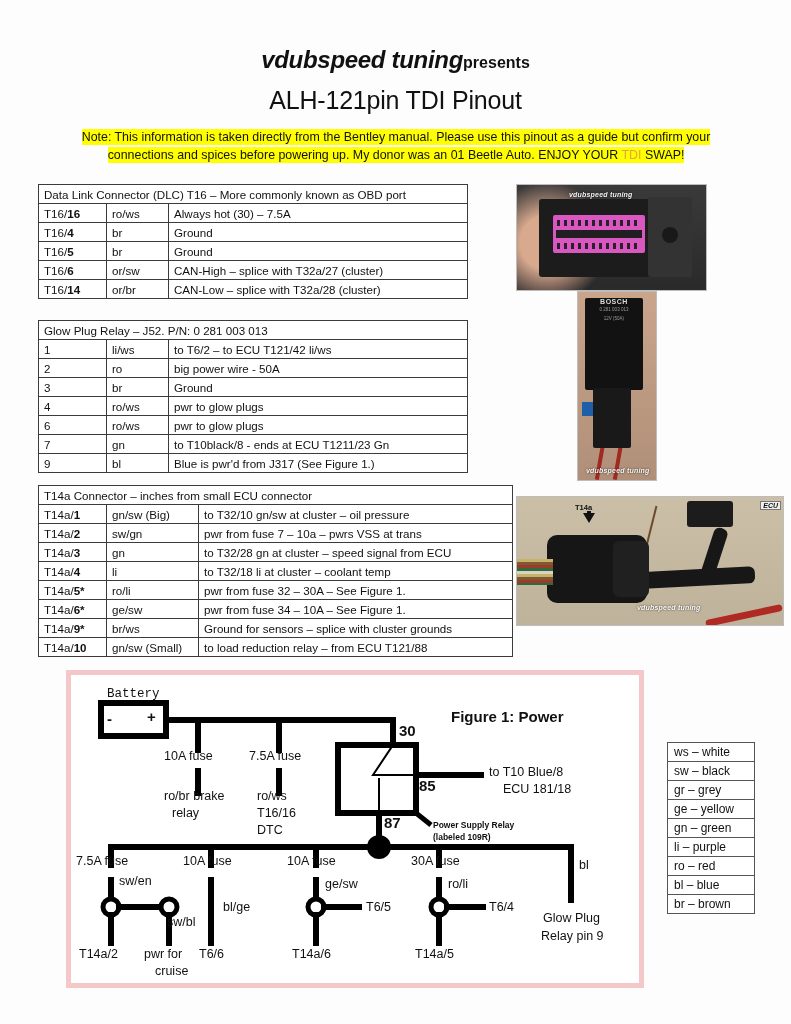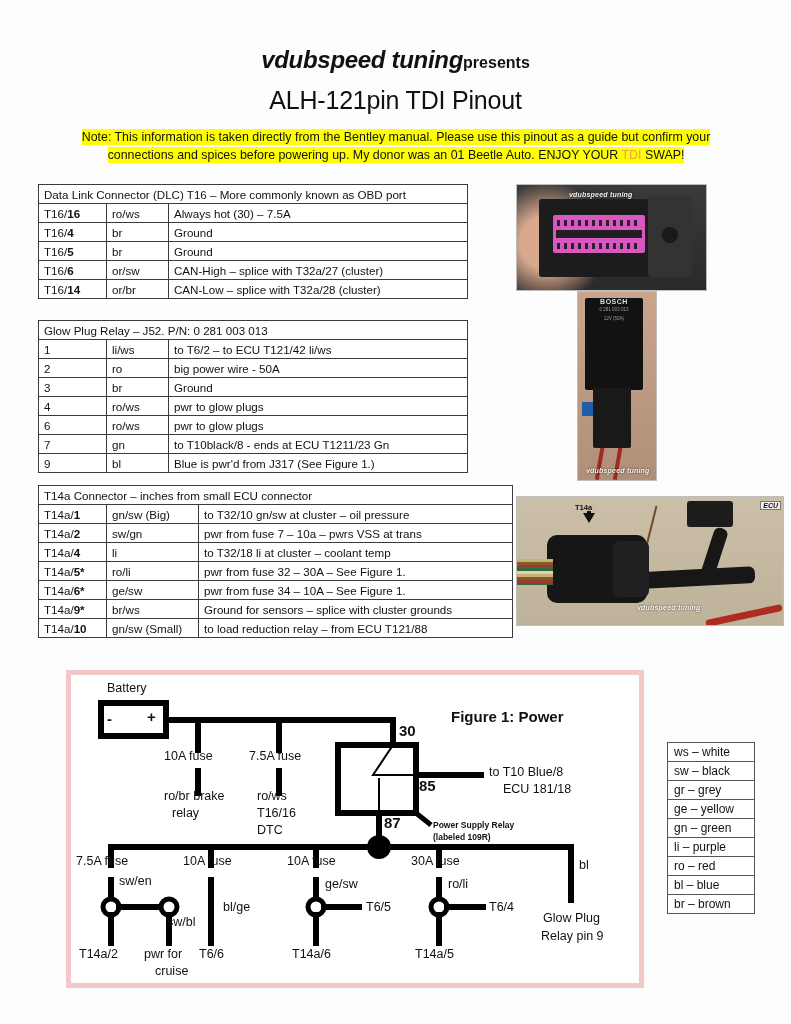--- a/index.html
+++ b/index.html
@@ -385,20 +385,25 @@
       </tr>
       <tr>
           <td class="pin"><span>T14a/</span><b>1</b></td>
           <td>gn/sw (Big)</td>
           <td>to T32/10 gn/sw at cluster – oil pressure</td>
         </tr>
       <tr>
           <td class="pin"><span>T14a/</span><b>2</b></td>
           <td>sw/gn</td>
           <td>pwr from fuse 7 – 10a – pwrs VSS at trans</td>
+        </tr>
+      <tr>
+          <td class="pin"><span>T14a/</span><b>3</b></td>
+          <td>gn</td>
+          <td>to T32/28 gn at cluster – speed signal from ECU</td>
         </tr>
       <tr>
           <td class="pin"><span>T14a/</span><b>4</b></td>
           <td>li</td>
           <td>to T32/18 li at cluster – coolant temp</td>
         </tr>
       <tr>
           <td class="pin"><span>T14a/</span><b>5*</b></td>
           <td>ro/li</td>
           <td>pwr from fuse 32 – 30A – See Figure 1.</td>
@@ -548,21 +553,21 @@
         <path d="M376 232 H412" stroke-width="6"></path>
 
         <path d="M500 172 V225" stroke-width="6"></path>
       </g>
 
       <path d="M345 138 L360 150" stroke="#000" stroke-width="5" fill="none"></path>
     </svg>
 
     <div class="fig-title">Figure 1: Power</div>
 
-    <div class="fl" style="left:36px; top:6px;">Battery</div>
+    <div class="fl" style="left:36px; top:12px;font-family:Liberation Mono, monospace;">Battery</div>
     <div class="fl b" style="left:36px; top:36px;">-</div>
     <div class="fl b" style="left:76px; top:34px;">+</div>
 
     <div class="fl" style="left:93px; top:74px;">10A fuse</div>
     <div class="fl" style="left:93px; top:114px;">ro/br brake</div>
     <div class="fl" style="left:101px; top:131px;">relay</div>
 
     <div class="fl" style="left:178px; top:74px;">7.5A fuse</div>
     <div class="fl" style="left:186px; top:114px;">ro/ws</div>
     <div class="fl" style="left:186px; top:131px;">T16/16</div>

